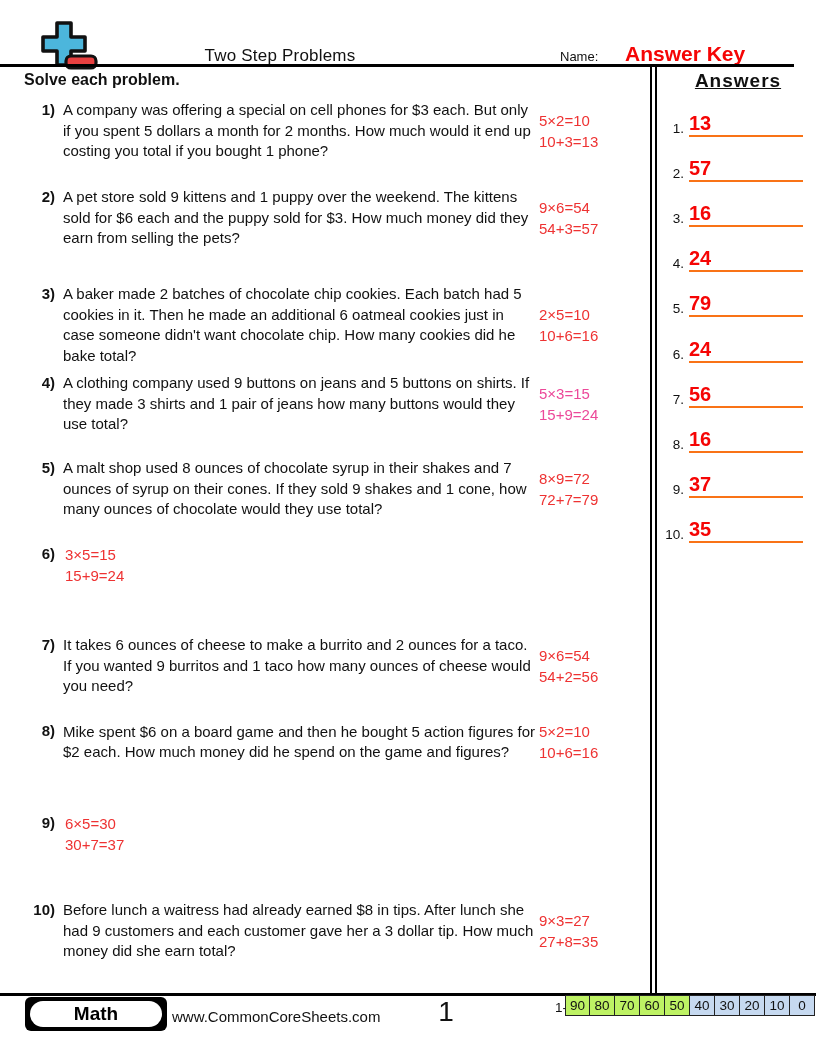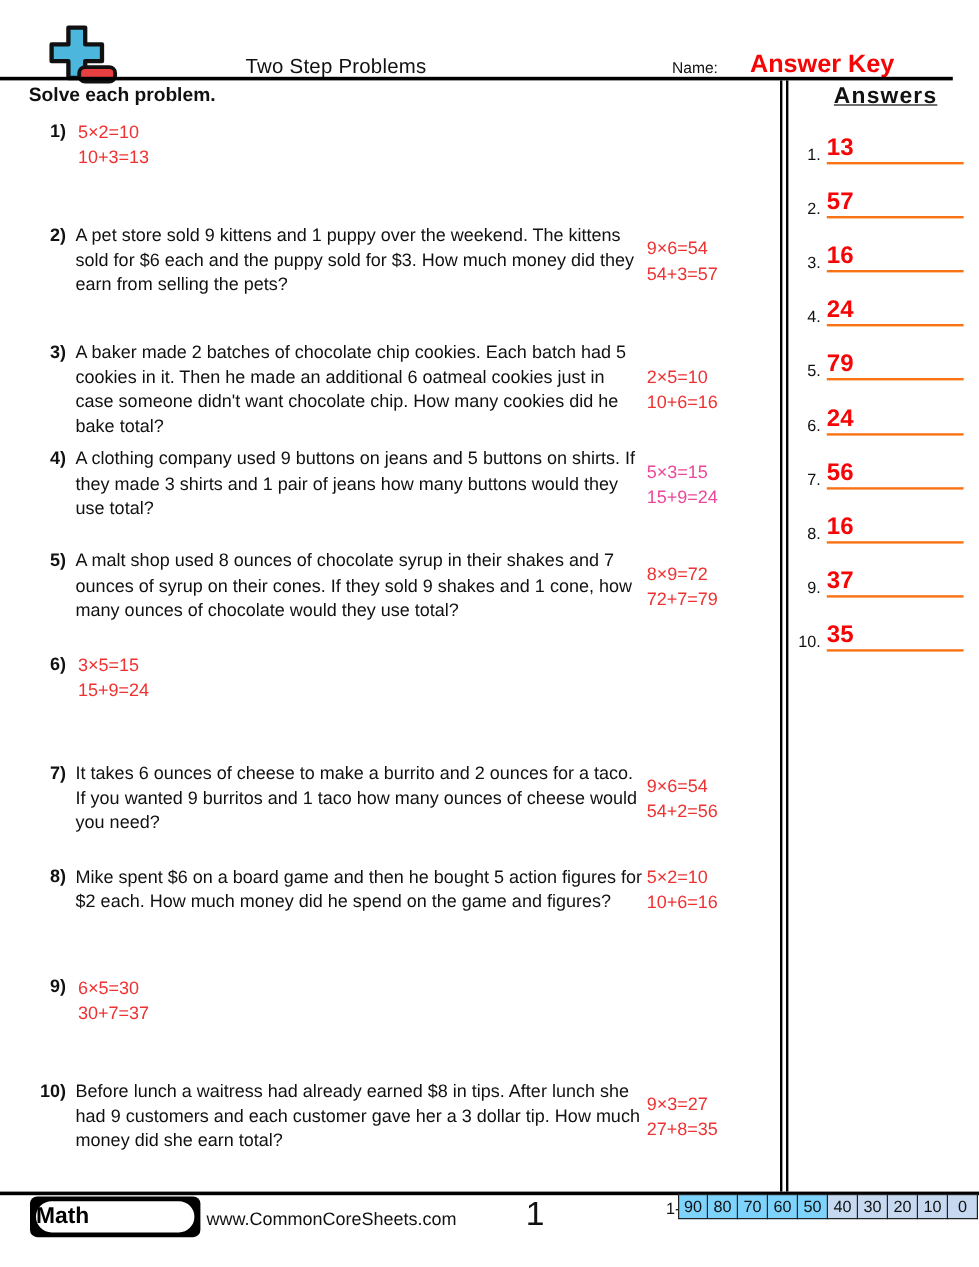--- a/index.html
+++ b/index.html
@@ -36,27 +36,27 @@
   .answers-title { position:absolute; left:660px; top:70px; width:156px; text-align:center; font-size:19px; font-weight:bold; text-decoration:underline; letter-spacing:1px; }
   .answers-list { position:absolute; left:658px; top:92px; width:150px; }
   .answer-row { display:flex; align-items:flex-end; height:45.1px; }
   .a-num { width:26px; flex-shrink:0; text-align:right; font-size:13.5px; padding-bottom:1px; }
   .a-line { width:114px; margin-left:5px; border-bottom:2px solid #f97316; text-align:left; }
   .a-val { font-size:20px; font-weight:bold; line-height:23px; }
 
   
   .footer-rule { position:absolute; left:0; top:993px; width:816px; height:2.5px; background:#000; }
   .math-badge { position:absolute; left:25px; top:997px; width:142px; height:34px; background:#000; border-radius:6px; }
-  .math-badge .pill { position:absolute; left:5px; top:4px; right:5px; bottom:4px; background:#fff; border-radius:999px; display:flex; align-items:center; justify-content:flex-start; }
+  .math-badge .pill { position:absolute; left:5px; top:4px; right:5px; bottom:4px; background:#fff; border-radius:999px; display:flex; align-items:center; justify-content:center; }
   .math-badge .pill span { font-size:19px; font-weight:bold; color:#000; }
   .site-url { position:absolute; left:172px; top:1008px; font-size:15px; }
   .page-num { position:absolute; left:396px; top:996px; width:100px; text-align:center; font-size:28px; }
   .range-label { position:absolute; left:524px; top:1000px; width:58px; text-align:right; font-size:13.5px; }
   .grade-table { position:absolute; left:565px; top:995px; display:flex; }
-  .grade-cell { width:25px; height:21px; border:1.8px solid #222; border-left-width:0; display:flex; align-items:center; justify-content:center; font-size:13.5px; background:#7dd3fc; }
+  .grade-cell { width:25px; height:21px; border:1.8px solid #222; border-left-width:0; display:flex; align-items:center; justify-content:center; font-size:13.5px; background:#bef264; }
   .grade-cell:first-child { border-left-width:1.8px; }
 </style>
 </head>
 <body>
 
 <div class="page">
 
   <div class="logo">
     <svg width="62" height="52" viewBox="0 0 62 52">
       <path d="M21 3 h14 v14 h14 v14 h-14 v14 h-14 v-14 h-14 v-14 h14 z" fill="#4cb6dc" stroke="#111" stroke-width="3.6" stroke-linejoin="round"></path>
@@ -65,20 +65,21 @@
   </div>
   <div class="page-title">Two Step Problems</div>
   <div class="name-label">Name:</div>
   <div class="name-value" style="color: rgb(245, 5, 5);">Answer Key</div>
   <div class="header-rule"></div>
   <div class="instruction">Solve each problem.</div>
 
   <div id="problems">
   <div class="problem-row">
     <span class="p-num">1)</span>
+    <span class="p-text">A company was offering a special on cell phones for $3 each. But only if you spent 5 dollars a month for 2 months. How much would it end up costing you total if you bought 1 phone?</span>
     <span class="p-work" style="color: rgb(238, 50, 50);">
       <div>5×2=10</div>
       <div>10+3=13</div>
     </span>
   </div>
 
   <div class="problem-row">
     <span class="p-num">2)</span>
     <span class="p-text">A pet store sold 9 kittens and 1 puppy over the weekend. The kittens sold for $6 each and the puppy sold for $3. How much money did they earn from selling the pets?</span>
     <span class="p-work" style="color: rgb(238, 50, 50);">

